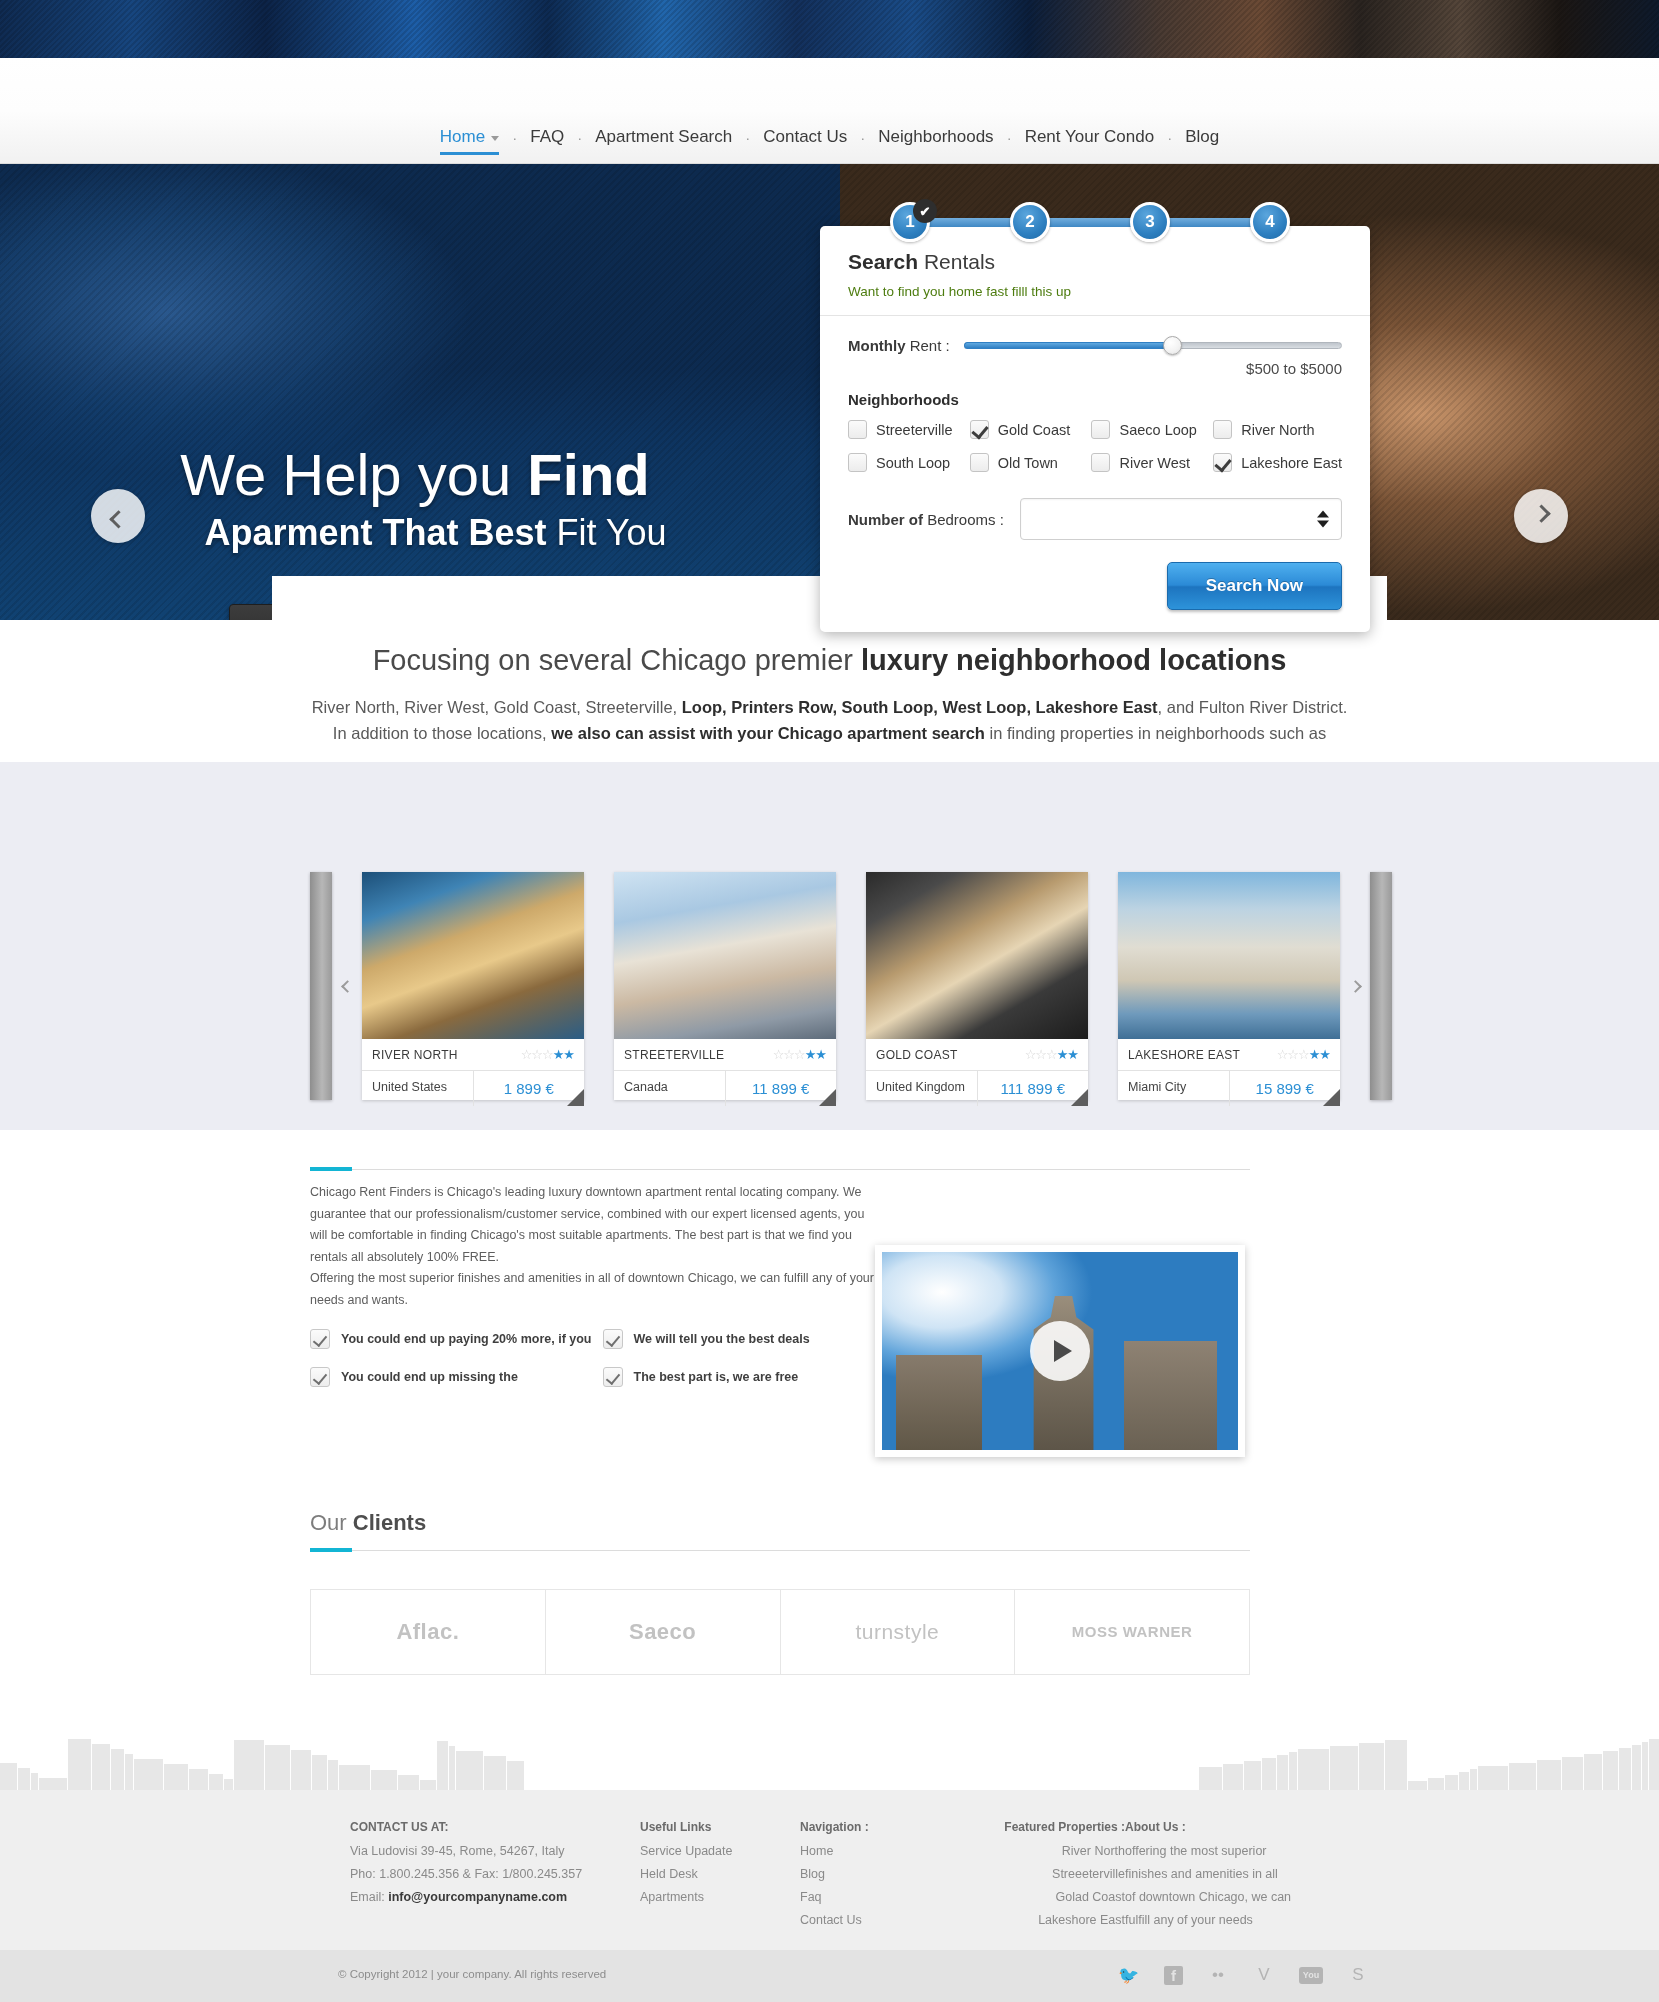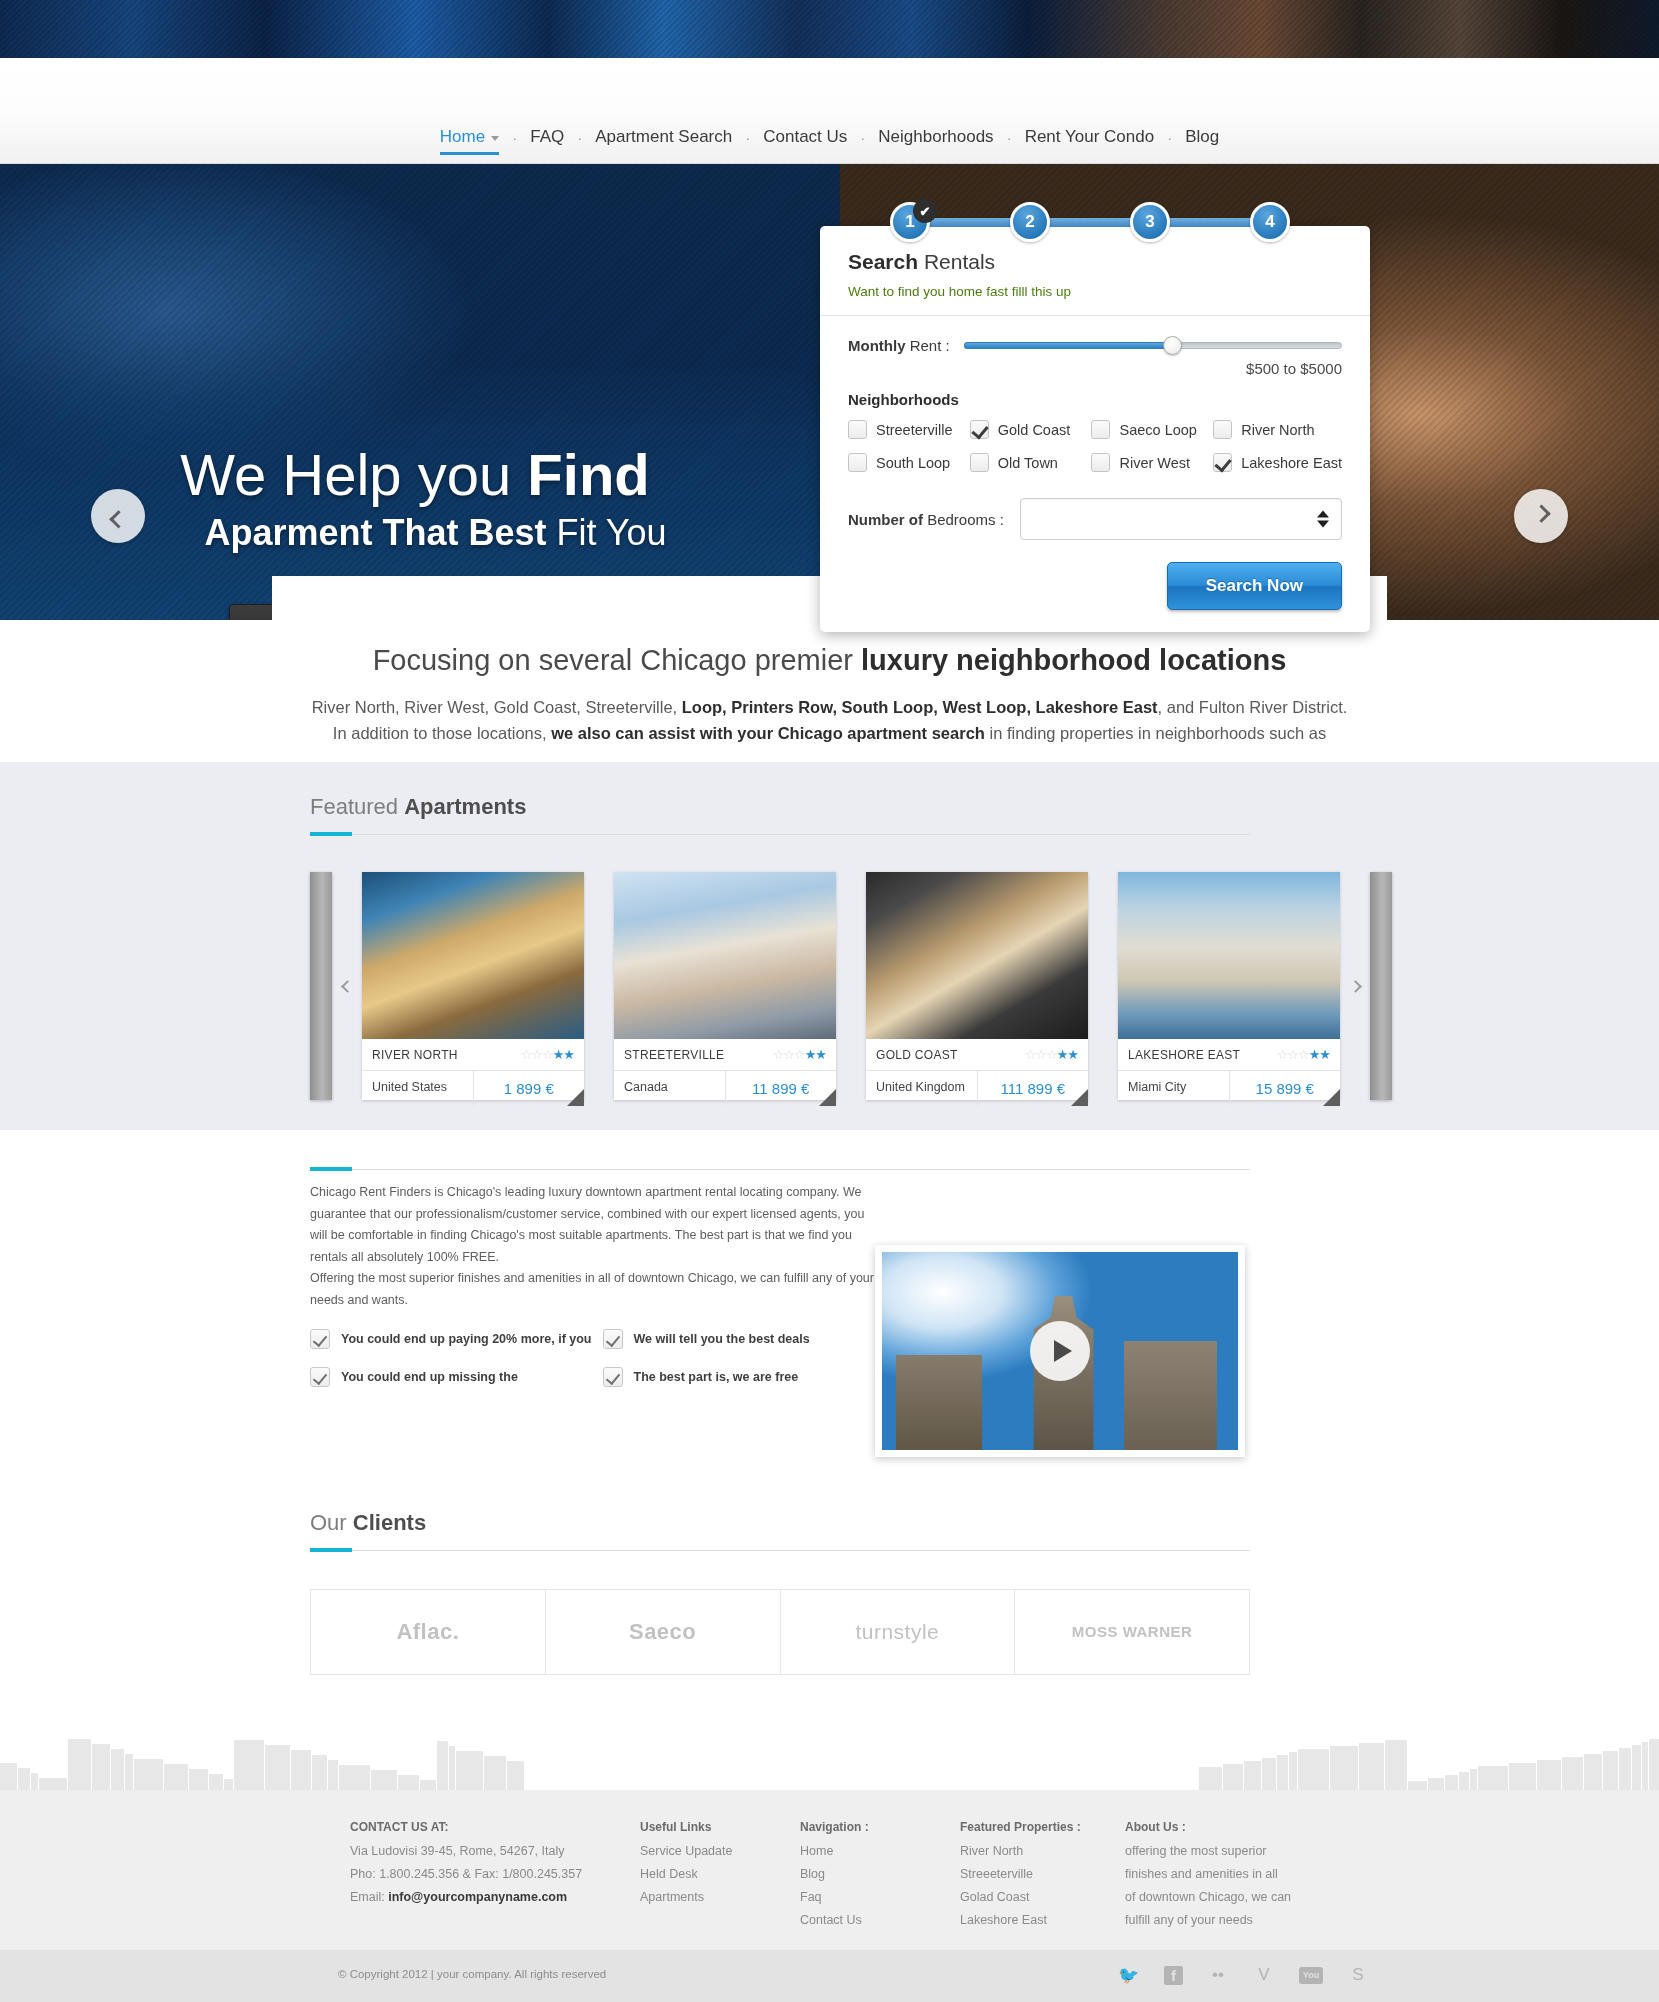--- a/index.html
+++ b/index.html
@@ -347,21 +347,21 @@
   .footer {
     position: absolute; top: 1790px; left: 0; width: 1659px; height: 160px; background: #efefef;
   }
   .footer-cols {
     position: absolute; left: 350px; top: 30px; width: 1000px; display: flex; gap: 0;
   }
   .fcol { flex: 0 0 auto; }
   .fcol.c1 { width: 290px; }
   .fcol.c2 { width: 160px; }
   .fcol.c3 { width: 160px; }
-  .fcol.c4 { width: 165px; }
+  .fcol.c4 { width: 165px; text-align: right; }
   .fcol.c5 { width: 200px; }
   .fh { font-size: 12px; color: #6b6b6b; font-weight: bold; margin-bottom: 10px; }
   .fl { font-size: 12.5px; color: #8a8a8a; margin-bottom: 9px; }
   .fl b { color: #3a3a3a; font-weight: bold; }
 
   .bottombar {
     position: absolute; top: 1950px; left: 0; width: 1659px; height: 52px; background: #e3e3e3;
   }
   .copyright { position: absolute; left: 338px; top: 18px; font-size: 11.5px; color: #8d8d8d; }
   .socials { position: absolute; right: 290px; top: 14px; display: flex; gap: 24px; align-items: center; }
@@ -533,26 +533,20 @@
   <div class="focus-h">
     <span>Focusing on several Chicago premier </span><b>luxury neighborhood locations</b>
   </div>
   <div class="focus-p">
     <span>River North, River West, Gold Coast, Streeterville, </span><b>Loop, Printers Row, South Loop, West Loop, Lakeshore East</b><span>, and Fulton River District.</span><br>
     <span>In addition to those locations, </span><b>we also can assist with your Chicago apartment search</b><span> in finding properties in neighborhoods such as</span>
   </div>
 </div>
 
 <div class="featured">
-  <div class="feat-head">
-    <div class="sec-title">
-      <span>Featured </span><b>Apartments</b>
-    </div>
-    <div class="sec-rule"></div>
-  </div>
   <div class="carousel">
     <div class="car-edge"></div>
     <div class="car-arrow">
         <div class="car-chev l"></div>
       </div>
     <div class="cards" id="cards">
         <div class="card">
           <div class="card-img img-a"></div>
           <div class="card-r1">
             <span class="card-name">RIVER NORTH</span>

